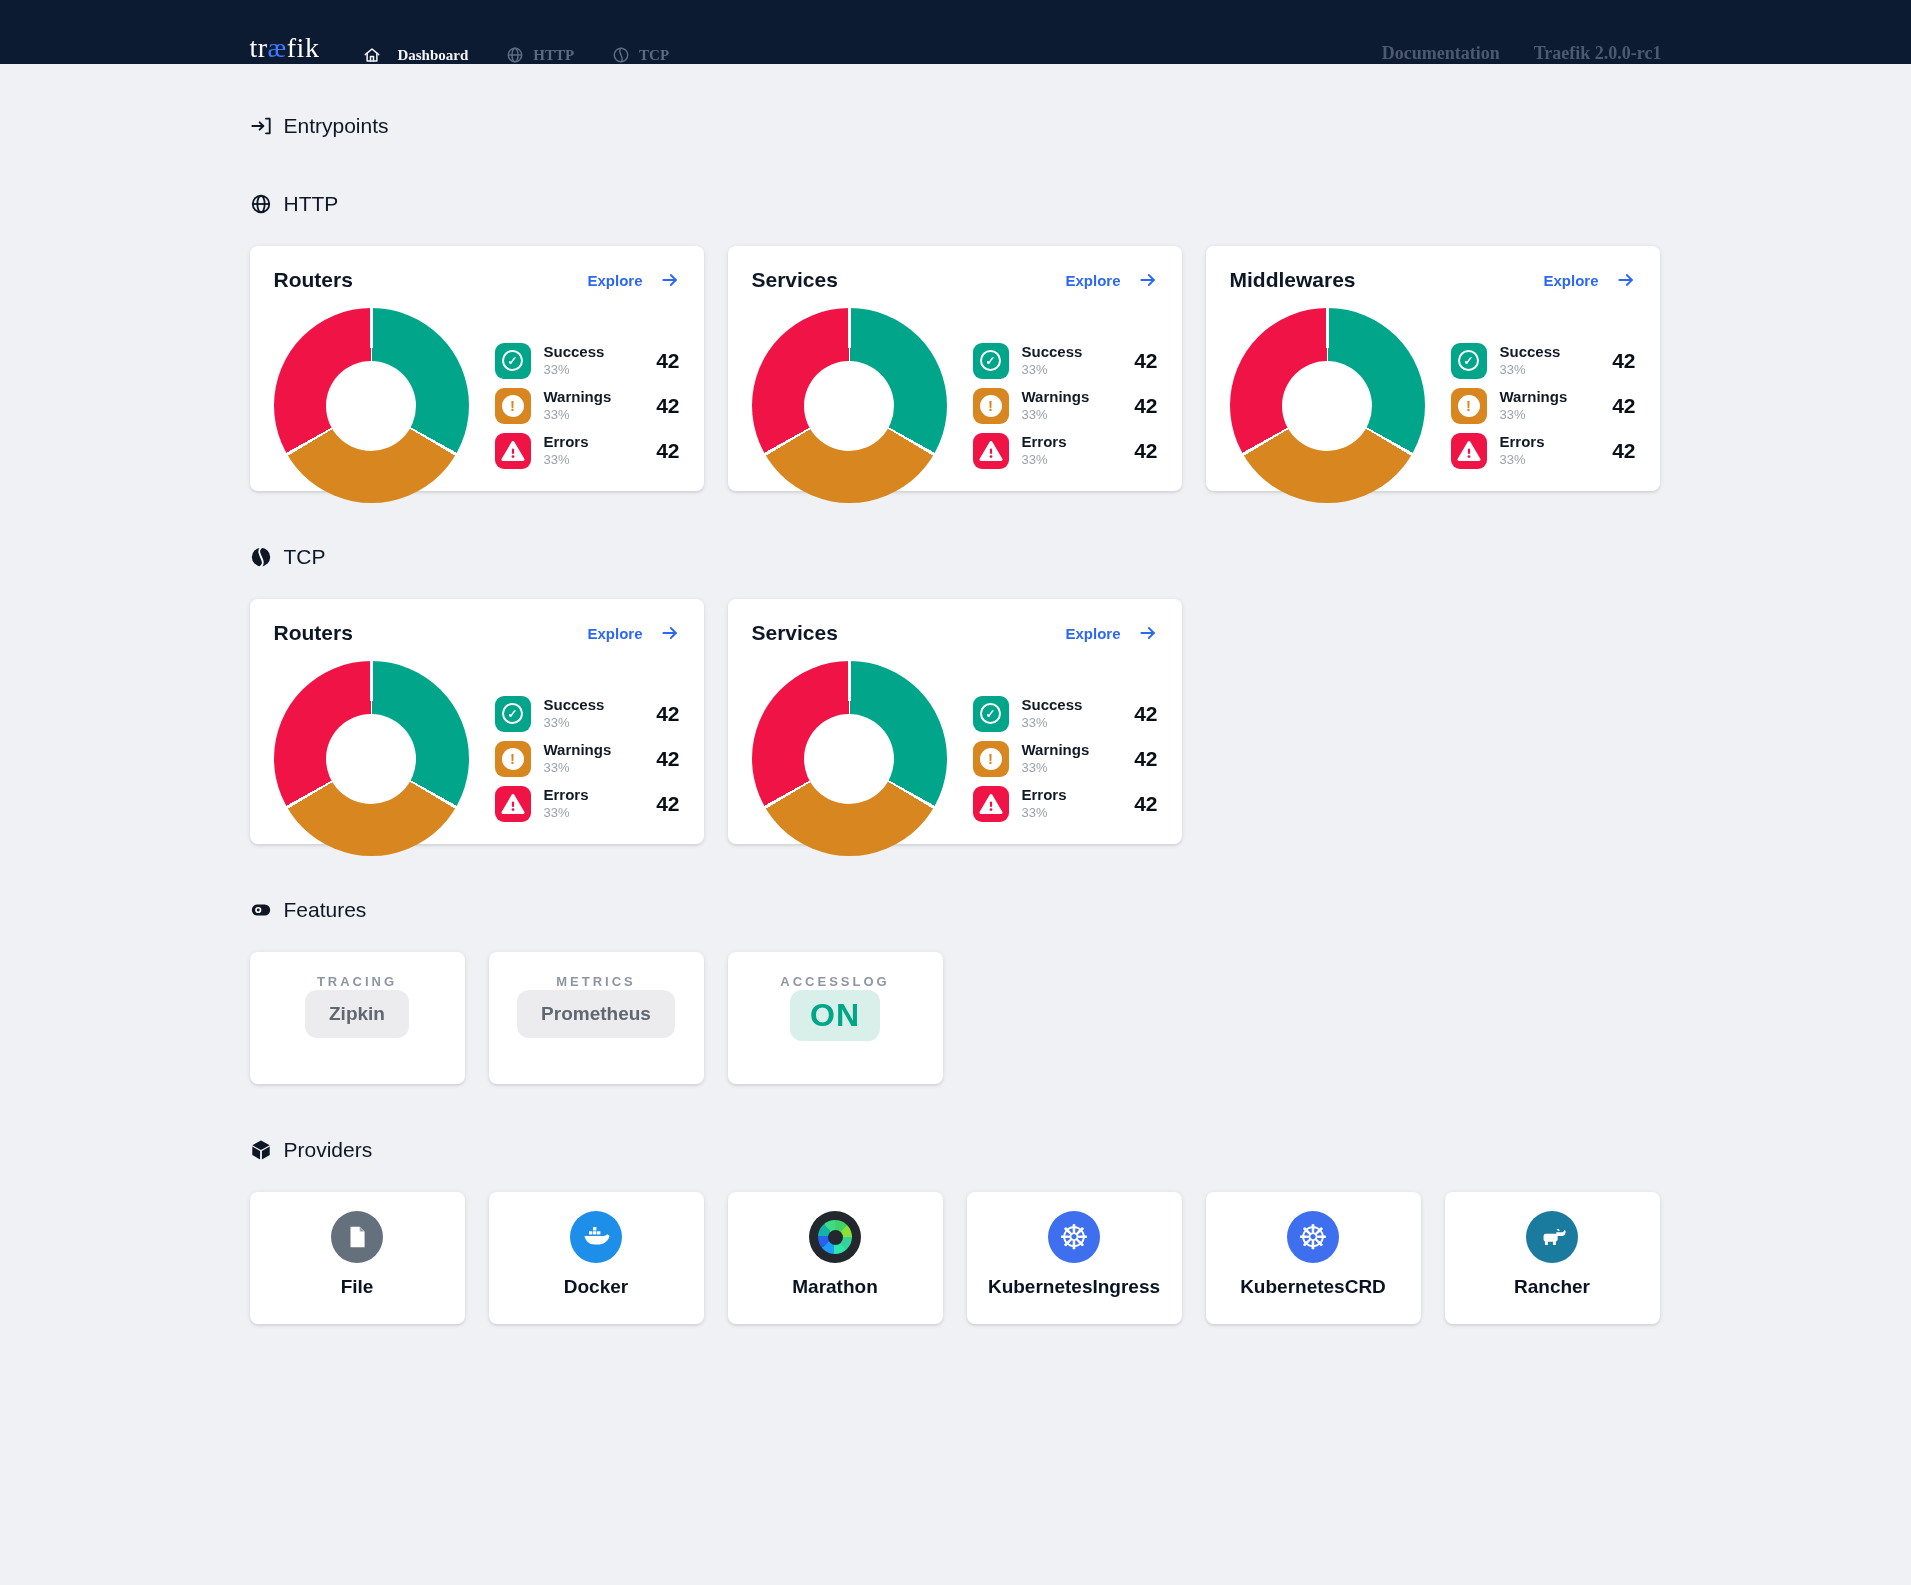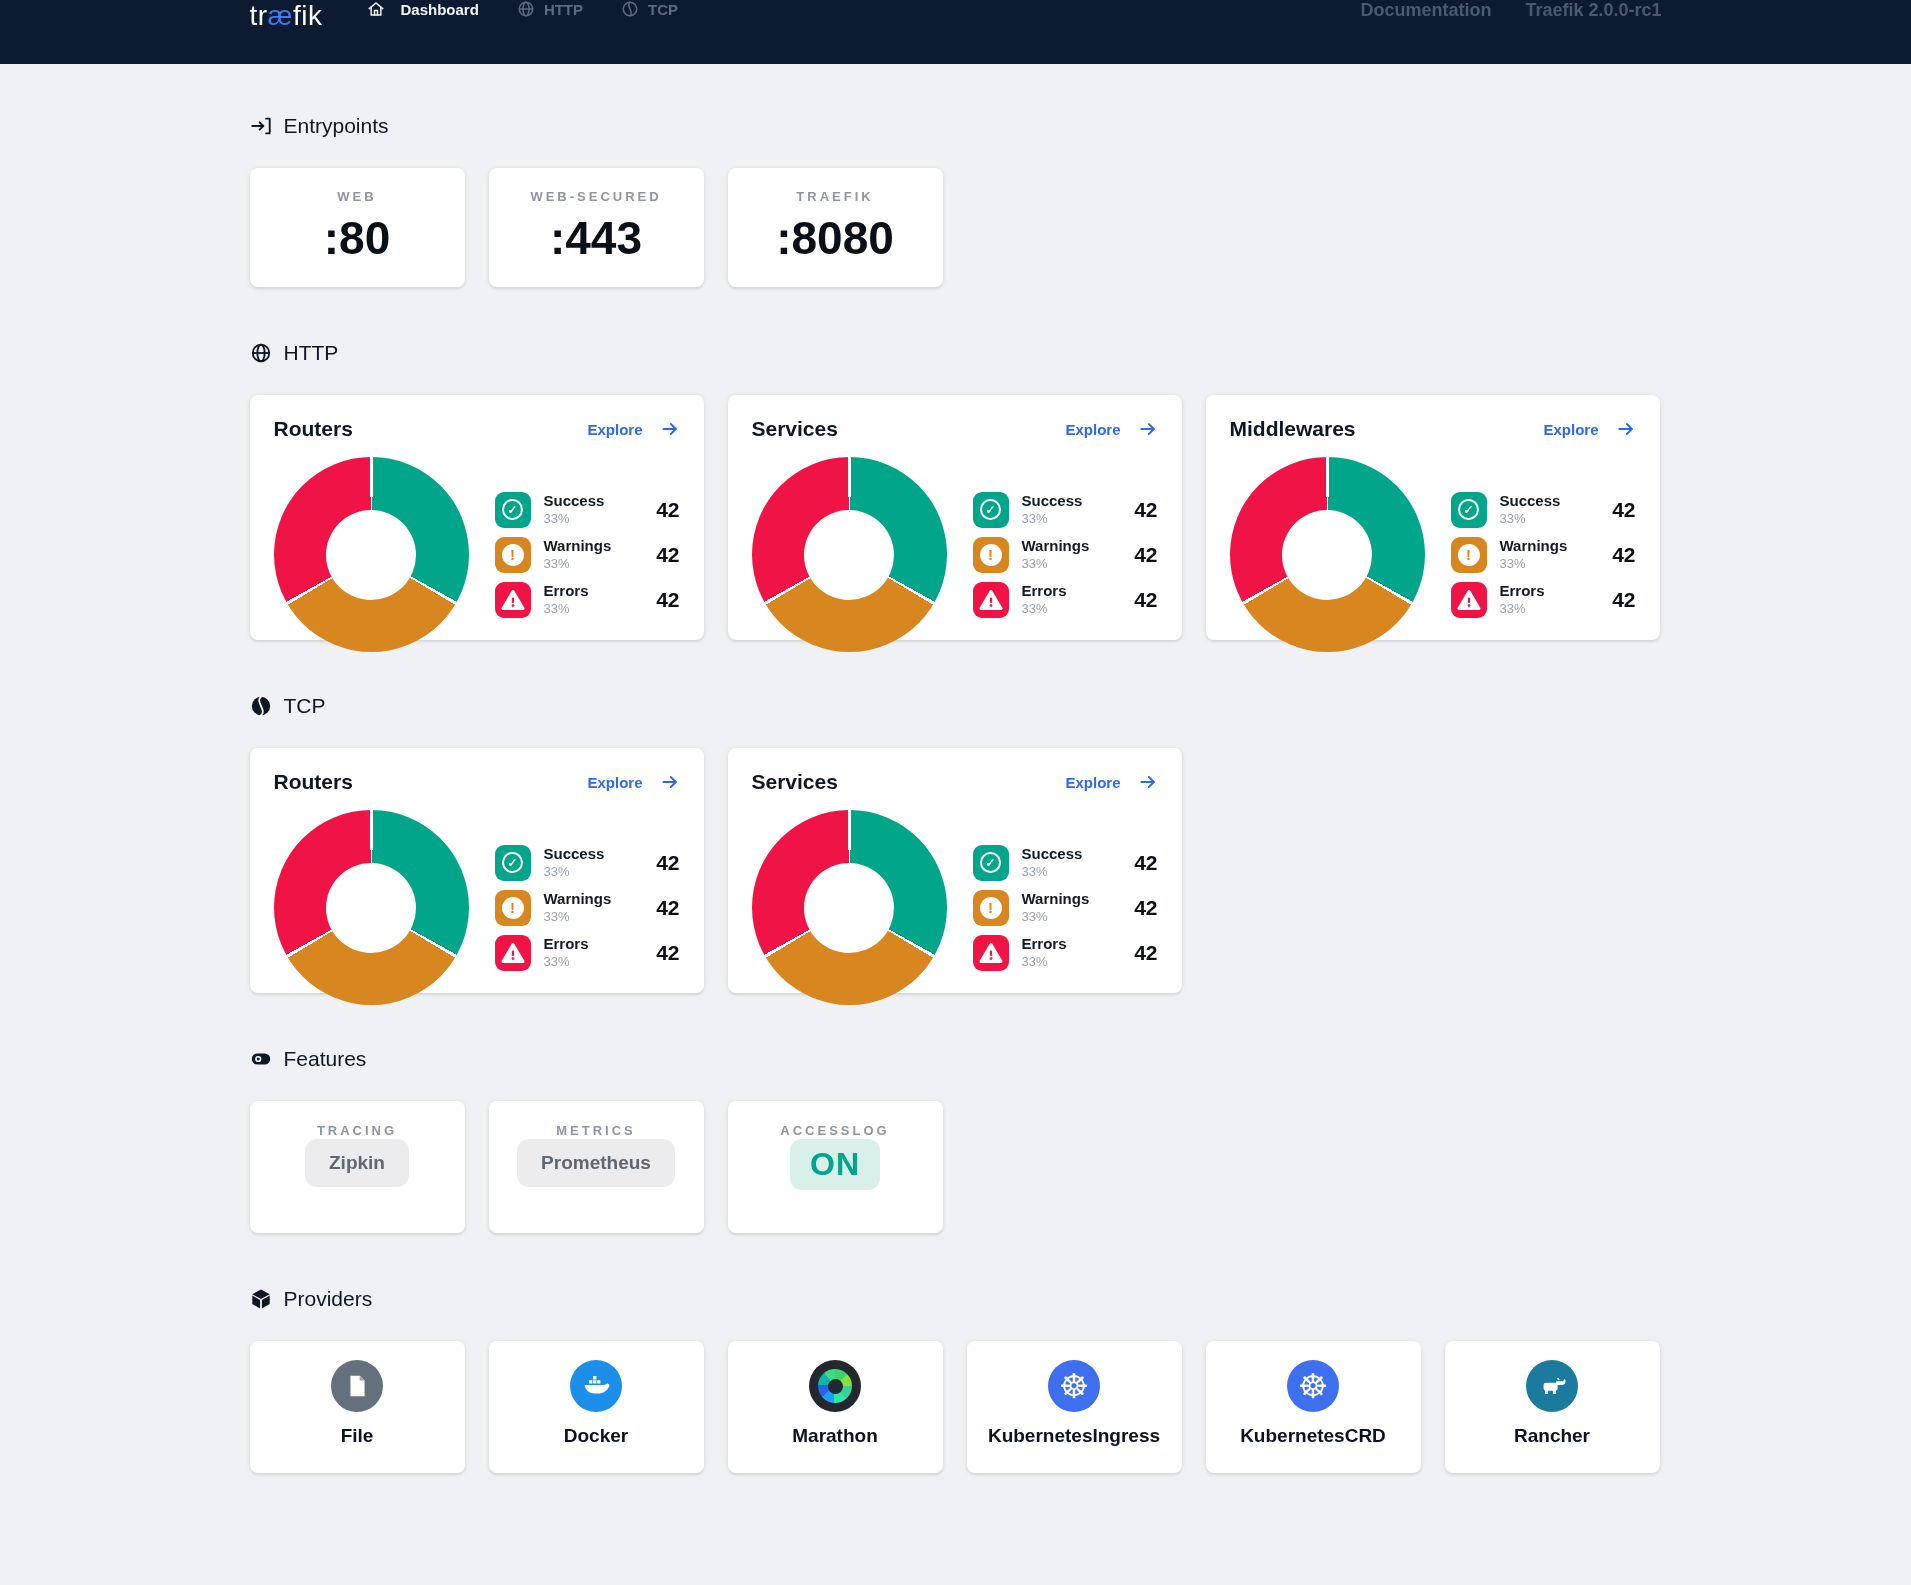--- a/index.html
+++ b/index.html
@@ -9,21 +9,21 @@
     --on-bg:#d9f0ea; --pill-bg:#ececef; --pill-text:#5f6771;
     --docker-blue:#1d8fe8; --file-grey:#64717c; --k8s-blue:#3d6fee;
     --rancher-blue:#1b7b9e; --marathon-dark:#23272e;
   }
   *{box-sizing:border-box;}
   body{margin:0;background:var(--page-bg);font-family:"Liberation Sans",sans-serif;color:var(--text-dark);}
   .container{width:1412px;margin:0 auto;}
 
   
   .navbar{background:var(--navy);height:64px;}
-  .navbar .container{height:64px;display:flex;align-items:flex-start;}
+  .navbar .container{height:64px;display:flex;align-items:flex-end;font-family:Liberation Serif, serif;}
   .logo{font-size:28px;font-weight:500;color:#fff;letter-spacing:.5px;}
   .logo .ae{color:var(--logo-blue);}
   .nav-items{display:flex;align-items:center;margin-left:44px;gap:38px;}
   .nav-item{display:flex;align-items:center;gap:9px;font-size:15px;font-weight:600;color:#5d6a83;cursor:pointer;text-decoration:none;}
   .nav-item.active{color:#f4f6f8;gap:16px;}
   .nav-item svg{display:block;}
   .nav-right{margin-left:auto;display:flex;align-items:center;gap:34px;}
   .nav-right a{color:#4d5970;font-size:18px;font-weight:600;text-decoration:none;}
 
   
@@ -135,34 +135,20 @@
   <div class="section-head">
     <span>
         <svg class="hicon" width="22" height="22" viewBox="0 0 24 24" fill="none" stroke="#0d1726" stroke-width="2" stroke-linecap="round" stroke-linejoin="round">
           <path d="M2.5 12 h12"></path>
           <path d="M10.5 8 l4 4 -4 4"></path>
           <path d="M17.5 4 h4 v16 h-4"></path>
         </svg>
       </span>
     <h2>Entrypoints</h2>
   </div>
-  <div class="row">
-    <div class="card mini-card entry-card">
-      <div class="mini-label">WEB</div>
-      <div class="entry-value">:80</div>
-    </div>
-    <div class="card mini-card entry-card">
-      <div class="mini-label">WEB-SECURED</div>
-      <div class="entry-value">:443</div>
-    </div>
-    <div class="card mini-card entry-card">
-      <div class="mini-label">TRAEFIK</div>
-      <div class="entry-value">:8080</div>
-    </div>
-  </div>
 
   <div class="section-head">
     <span>
         <svg class="hicon" width="22" height="22" viewBox="0 0 24 24" fill="none" stroke="#0d1726" stroke-width="2">
           <circle cx="12" cy="12" r="9"></circle>
           <ellipse cx="12" cy="12" rx="4" ry="9"></ellipse>
           <line x1="3" y1="12" x2="21" y2="12"></line>
         </svg>
       </span>
     <h2>HTTP</h2>

